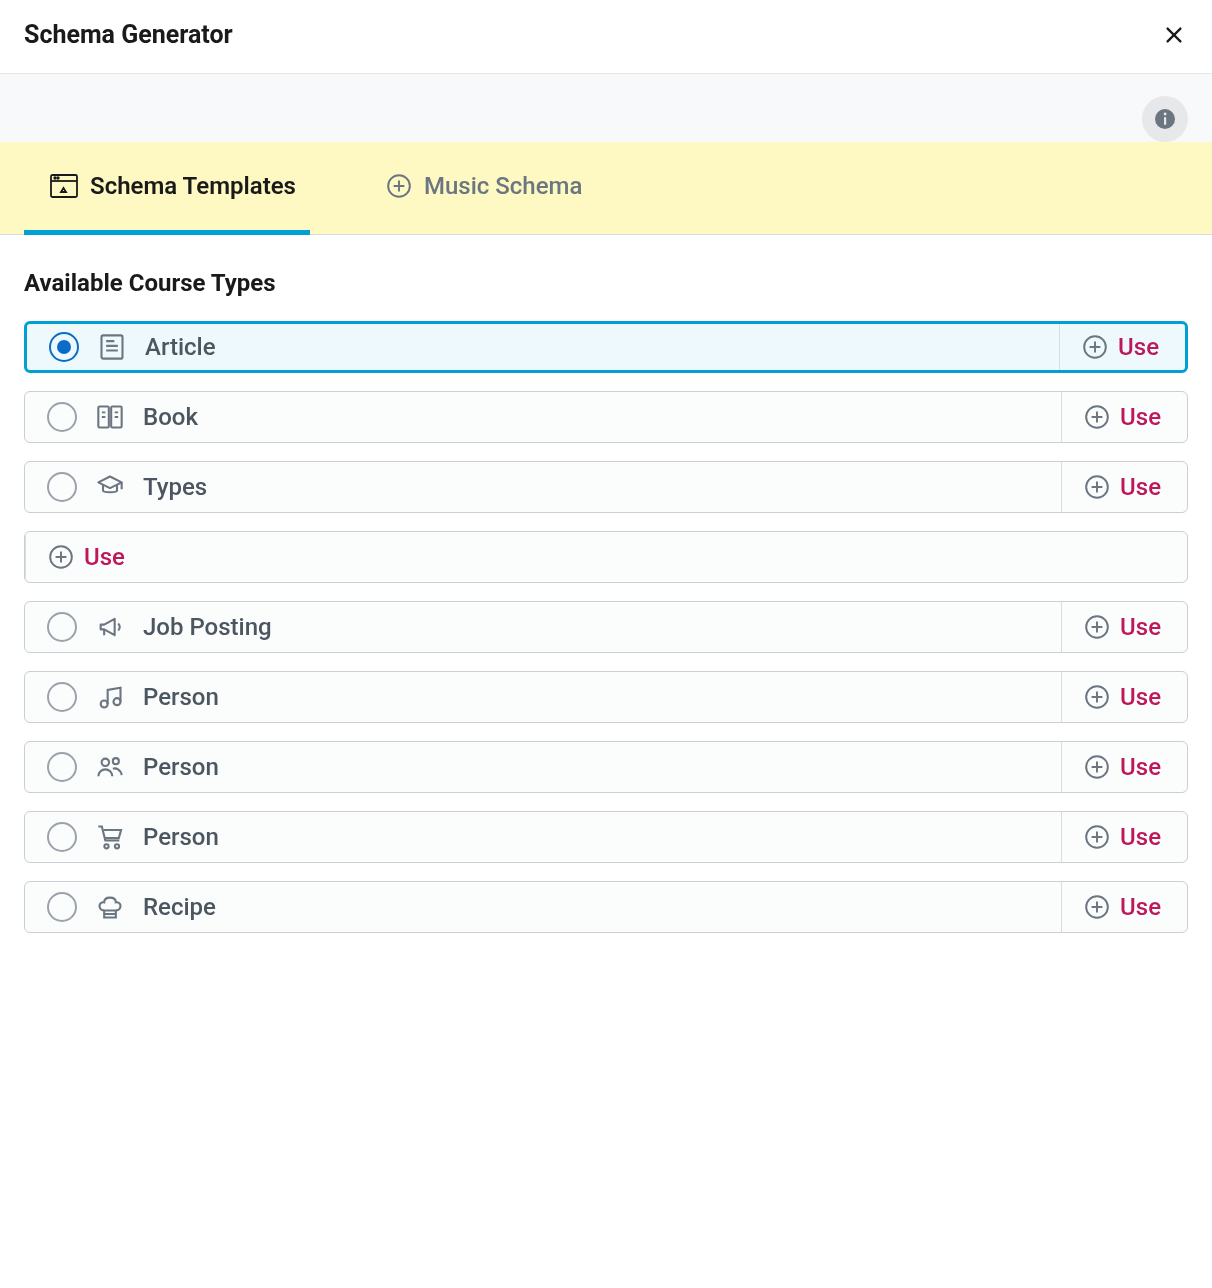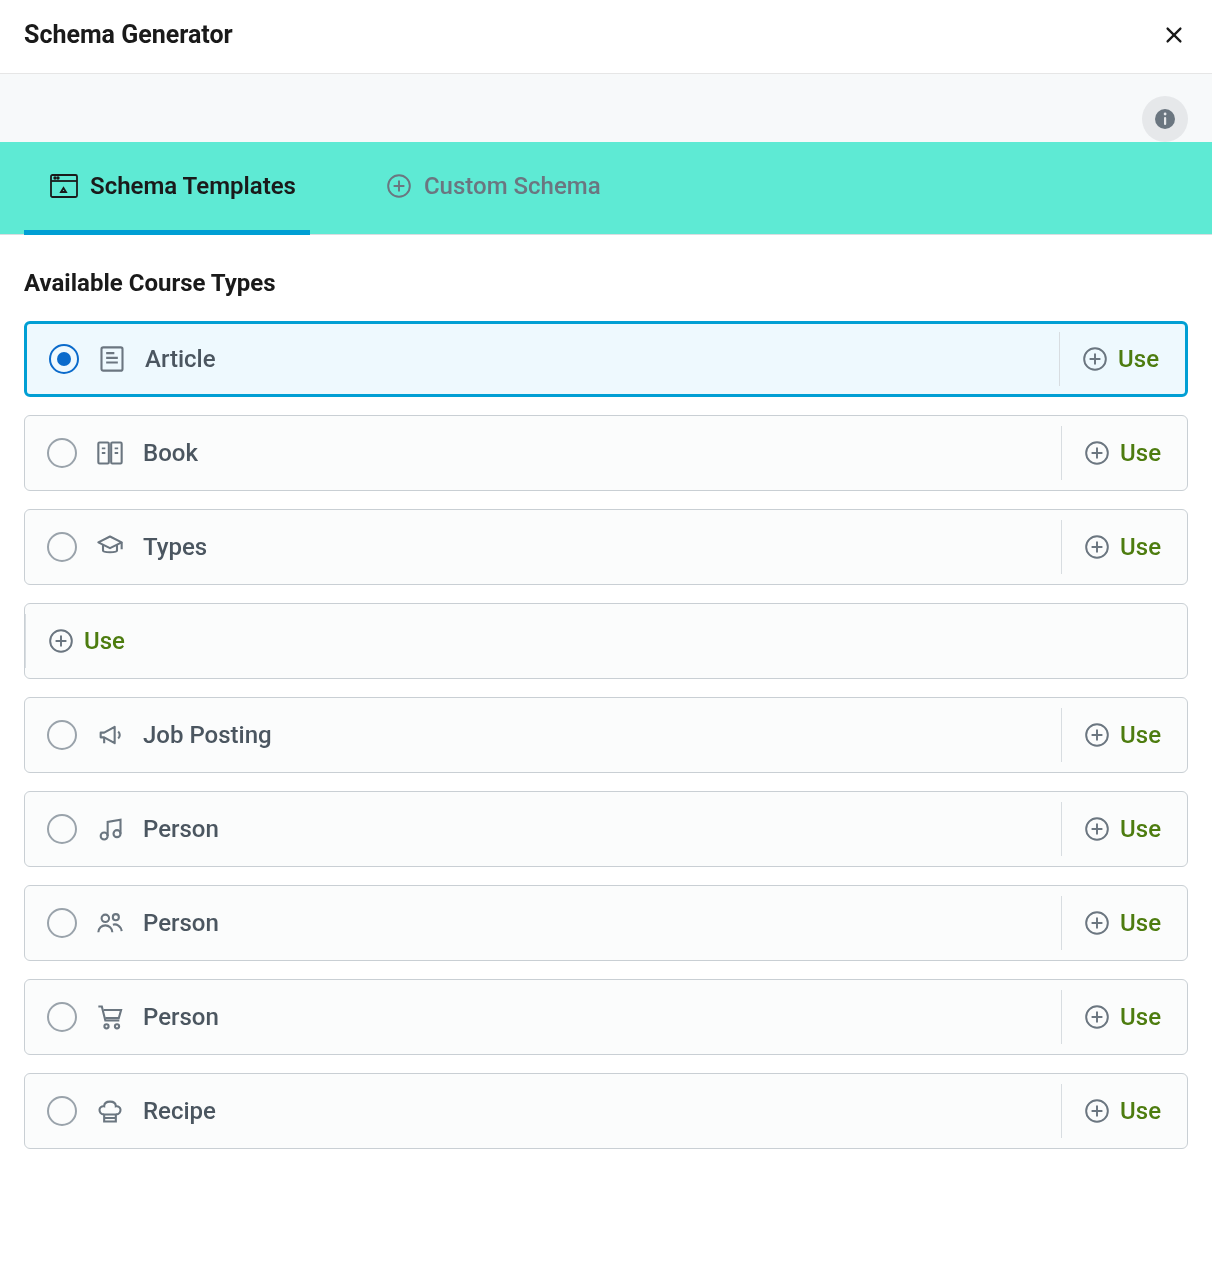--- a/index.html
+++ b/index.html
@@ -43,21 +43,21 @@
     display: flex;
     align-items: center;
     justify-content: center;
     cursor: pointer;
   }
   .tabs {
     display: flex;
     align-items: center;
     gap: 50px;
     padding: 0 24px;
-    background: #5eead4;
+    background: #fef9c3;
     border-bottom: 1px solid #d9dde0;
   }
   .tab {
     display: flex;
     align-items: center;
     gap: 12px;
     padding: 30px 14px 30px 26px;
     cursor: pointer;
     font-size: 24px;
     font-weight: 600;
@@ -85,21 +85,21 @@
     display: flex;
     flex-direction: column;
     gap: 18px;
   }
   .schema-item {
     display: flex;
     align-items: center;
     border: 1px solid #c9cfd4;
     border-radius: 6px;
     background: #fbfcfc;
-    height: 76px;
+    height: 52px;
     overflow: hidden;
   }
   .schema-item.selected {
     border: 3px solid #019fd4;
     background: #eef9fe;
   }
   .schema-left {
     display: flex;
     align-items: center;
     gap: 18px;
@@ -146,21 +146,21 @@
     gap: 10px;
     padding: 0 24px 0 22px;
     height: 54px;
     align-self: center;
     border-left: 1px solid #d8dde1;
     cursor: pointer;
     margin-right: 2px;
   }
   .use-label {
     font-size: 24px;
-    color: #4d7c0f;
+    color: #be185d;
     font-weight: 500;
   }
   .plus-circle {
     width: 26px; height: 26px;
     color: #6b7680;
     flex-shrink: 0;
   }
 </style>
 </head>
 <body>
@@ -195,21 +195,21 @@
       <path d="M11 18 l2.5 -4 l2.5 4 z" fill="none"></path>
     </svg>
     <span>Schema Templates</span>
   </div>
   <div class="tab inactive">
     <svg class="plus-circle" width="26" height="26" viewBox="0 0 24 24" fill="none" stroke="#6b7680" stroke-width="1.8">
         <circle cx="12" cy="12" r="10"></circle>
         <line x1="12" y1="7" x2="12" y2="17"></line>
         <line x1="7" y1="12" x2="17" y2="12"></line>
       </svg>
-    <span>Custom Schema</span>
+    <span>Music Schema</span>
   </div>
 </div>
 
 <div class="content">
   <div class="section-title">Available Course Types</div>
   <div class="schema-list" id="schema-list">
       <div class="schema-item selected">
         <div class="schema-left">
           <div class="radio">
             <div class="radio-dot"></div>

